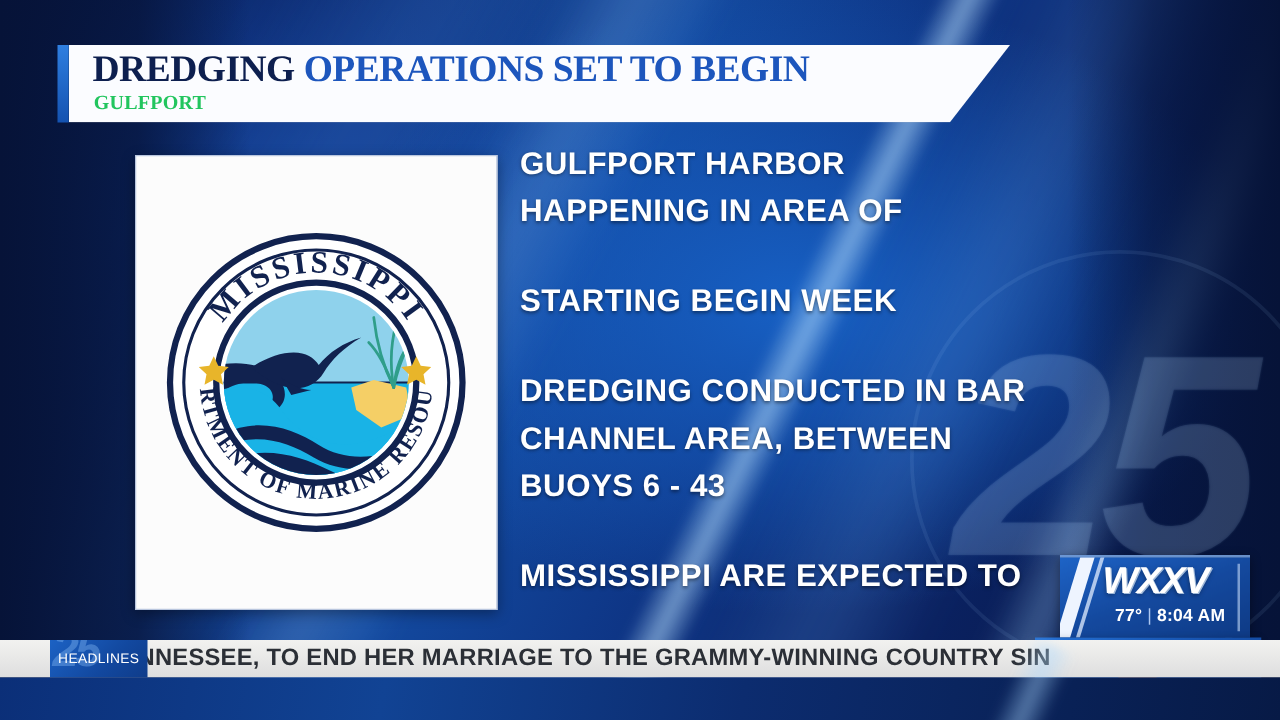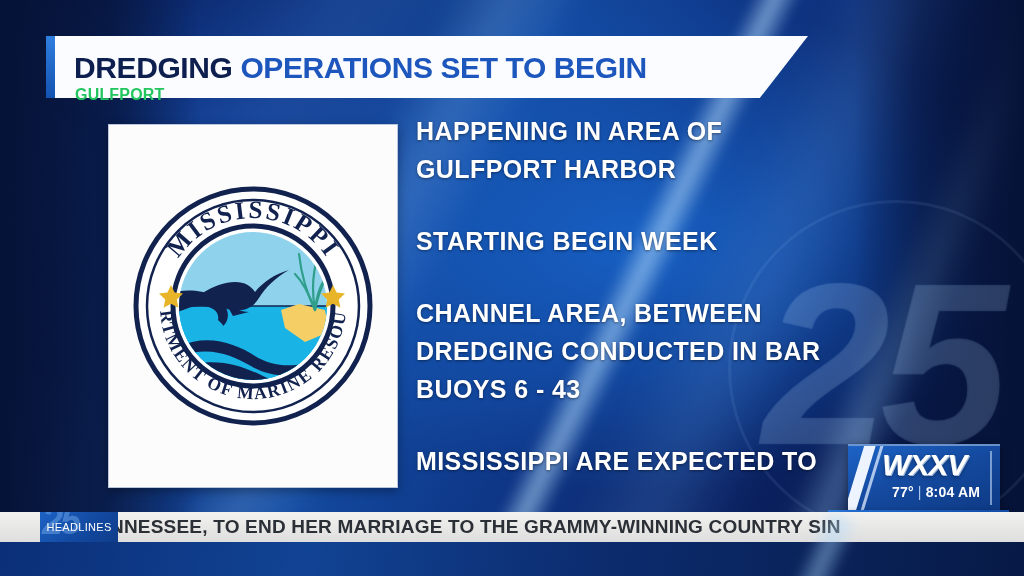--- a/index.html
+++ b/index.html
@@ -106,22 +106,23 @@
   .banner-sheet {
     position: absolute;
     left: 9px; top: 0;
     width: 753px; height: 62px;
     background: #fbfcff;
     clip-path: polygon(0 0, 100% 0, 93.6% 100%, 0 100%);
     box-shadow: 0 2px 6px rgba(0,0,0,0.25);
   }
   .banner-text {
     position: absolute;
-    left: 28px; top: 15px;
+    left: 28px; top: 3px;
     white-space: nowrap;
+    font-family: Liberation Serif, serif;
   }
   .headline {
     font-size: 30px;
     font-weight: 700;
     letter-spacing: -0.4px;
     line-height: 34px;
     margin: 0;
     white-space: nowrap;
   }
   .headline .hl-strong { color: #0d1f4f; }
@@ -409,27 +410,27 @@
       <text font-family="'Liberation Serif', serif" font-size="25" font-weight="700" fill="#11224f" letter-spacing="2.6">
         <textPath href="#arcTop" startOffset="50%" text-anchor="middle">MISSISSIPPI</textPath>
       </text>
       <text font-family="'Liberation Serif', serif" font-size="17.5" font-weight="700" fill="#11224f" letter-spacing="1.6">
         <textPath href="#arcBottom" startOffset="50%" text-anchor="middle">DEPARTMENT OF MARINE RESOURCES</textPath>
       </text>
     </svg>
   </div>
 
   <div class="body-block">
+    <div class="body-line">GULFPORT HARBOR</div>
     <div class="body-line">HAPPENING IN AREA OF</div>
-    <div class="body-line">GULFPORT HARBOR</div>
     <div class="body-gap"></div>
     <div class="body-line">STARTING BEGIN WEEK</div>
     <div class="body-gap"></div>
+    <div class="body-line">DREDGING CONDUCTED IN BAR</div>
     <div class="body-line">CHANNEL AREA, BETWEEN</div>
-    <div class="body-line">DREDGING CONDUCTED IN BAR</div>
     <div class="body-line">BUOYS 6 - 43</div>
     <div class="body-gap"></div>
     <div class="body-line">MISSISSIPPI ARE EXPECTED TO</div>
   </div>
 
   <div class="blue-band"></div>
 
   <div class="station-bug">
     <div class="bug-slash"></div>
     <div class="bug-slash2"></div>

